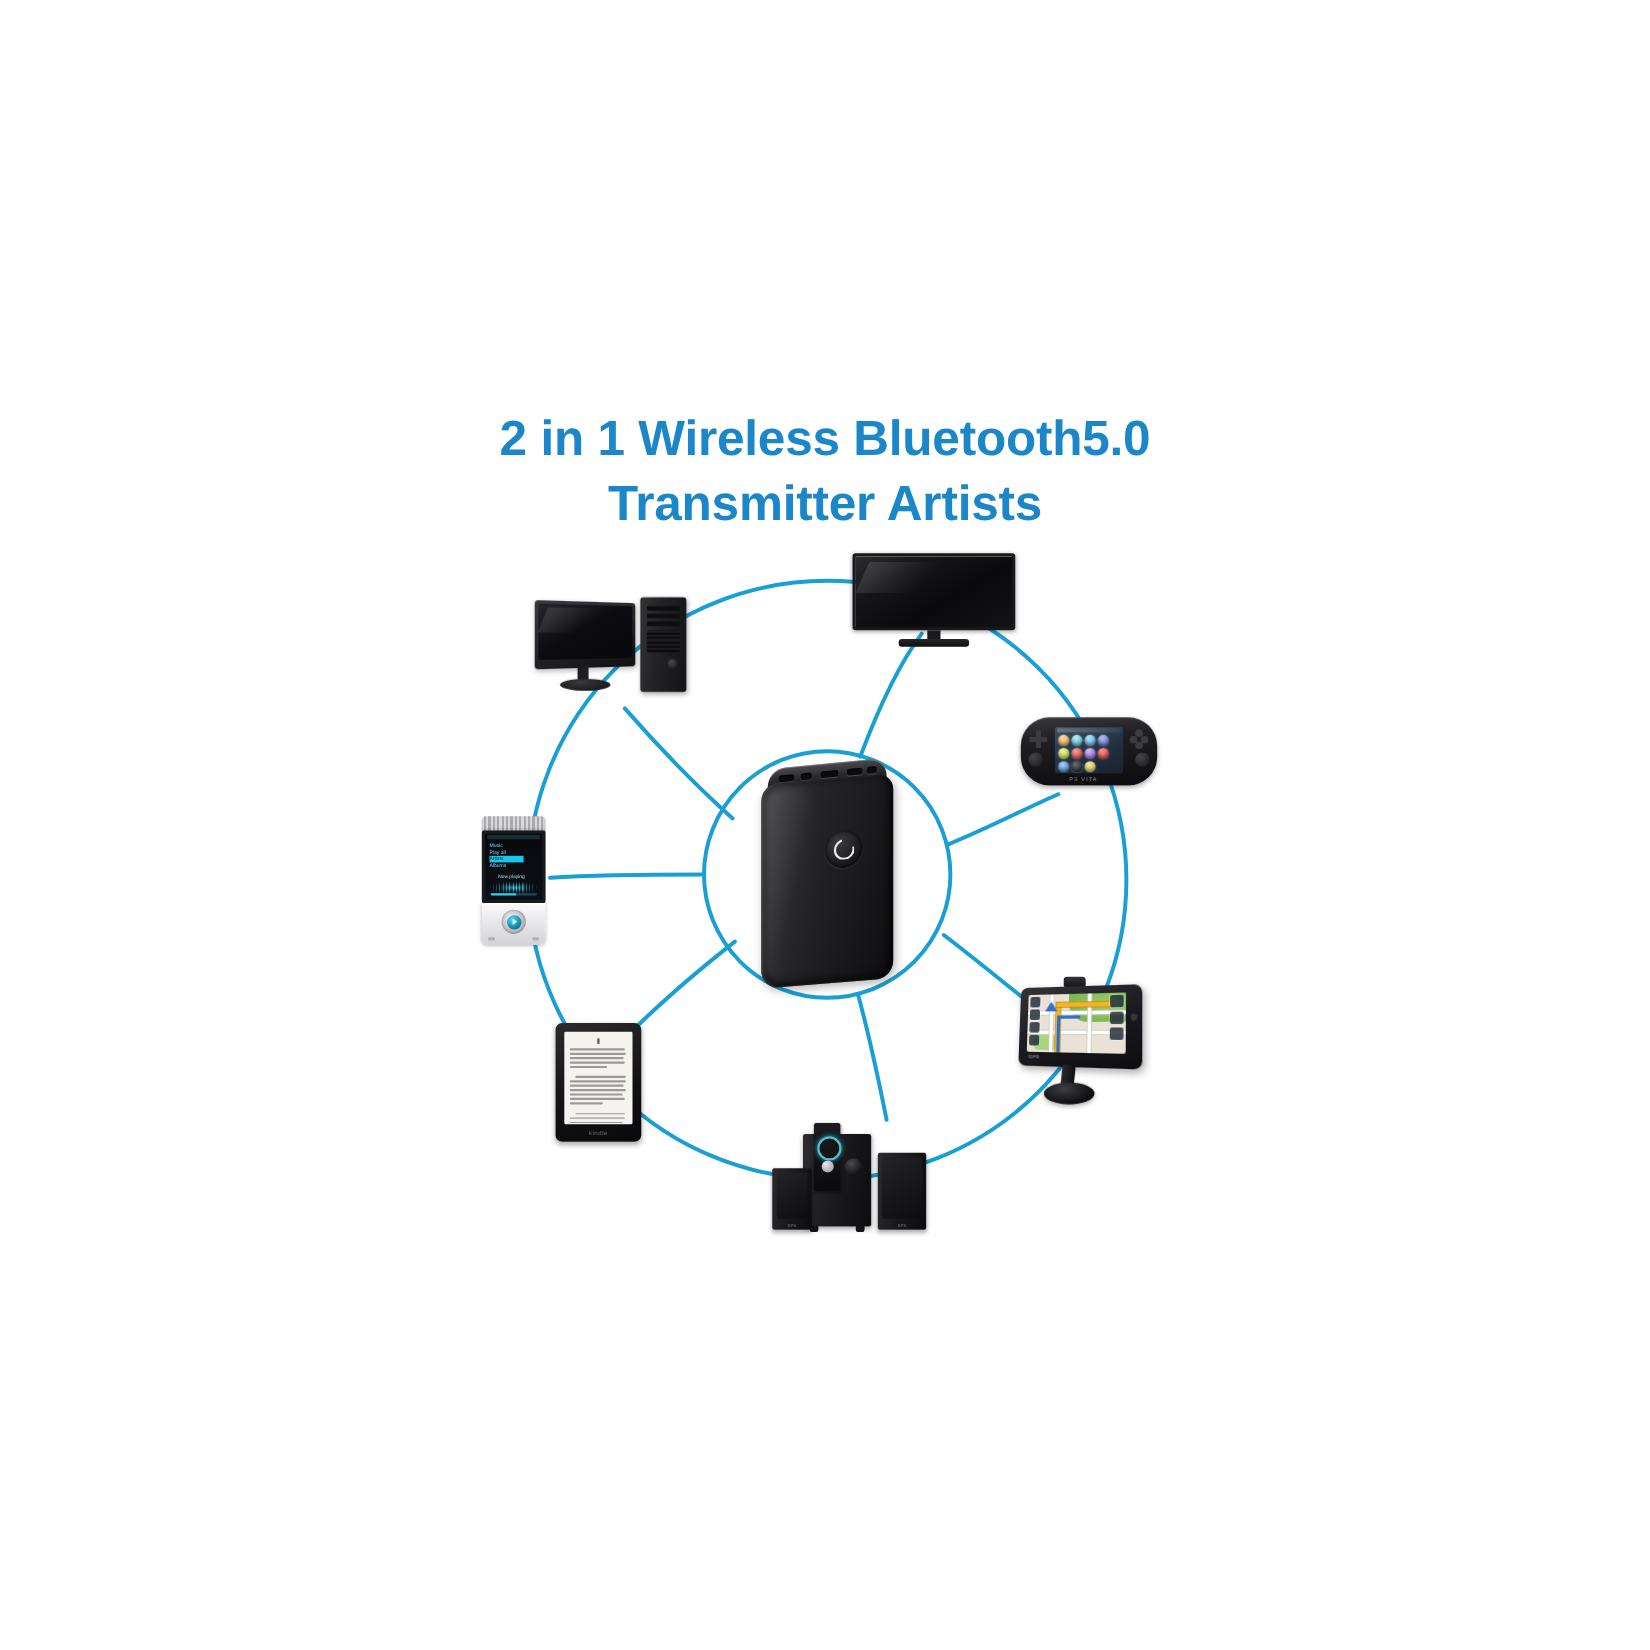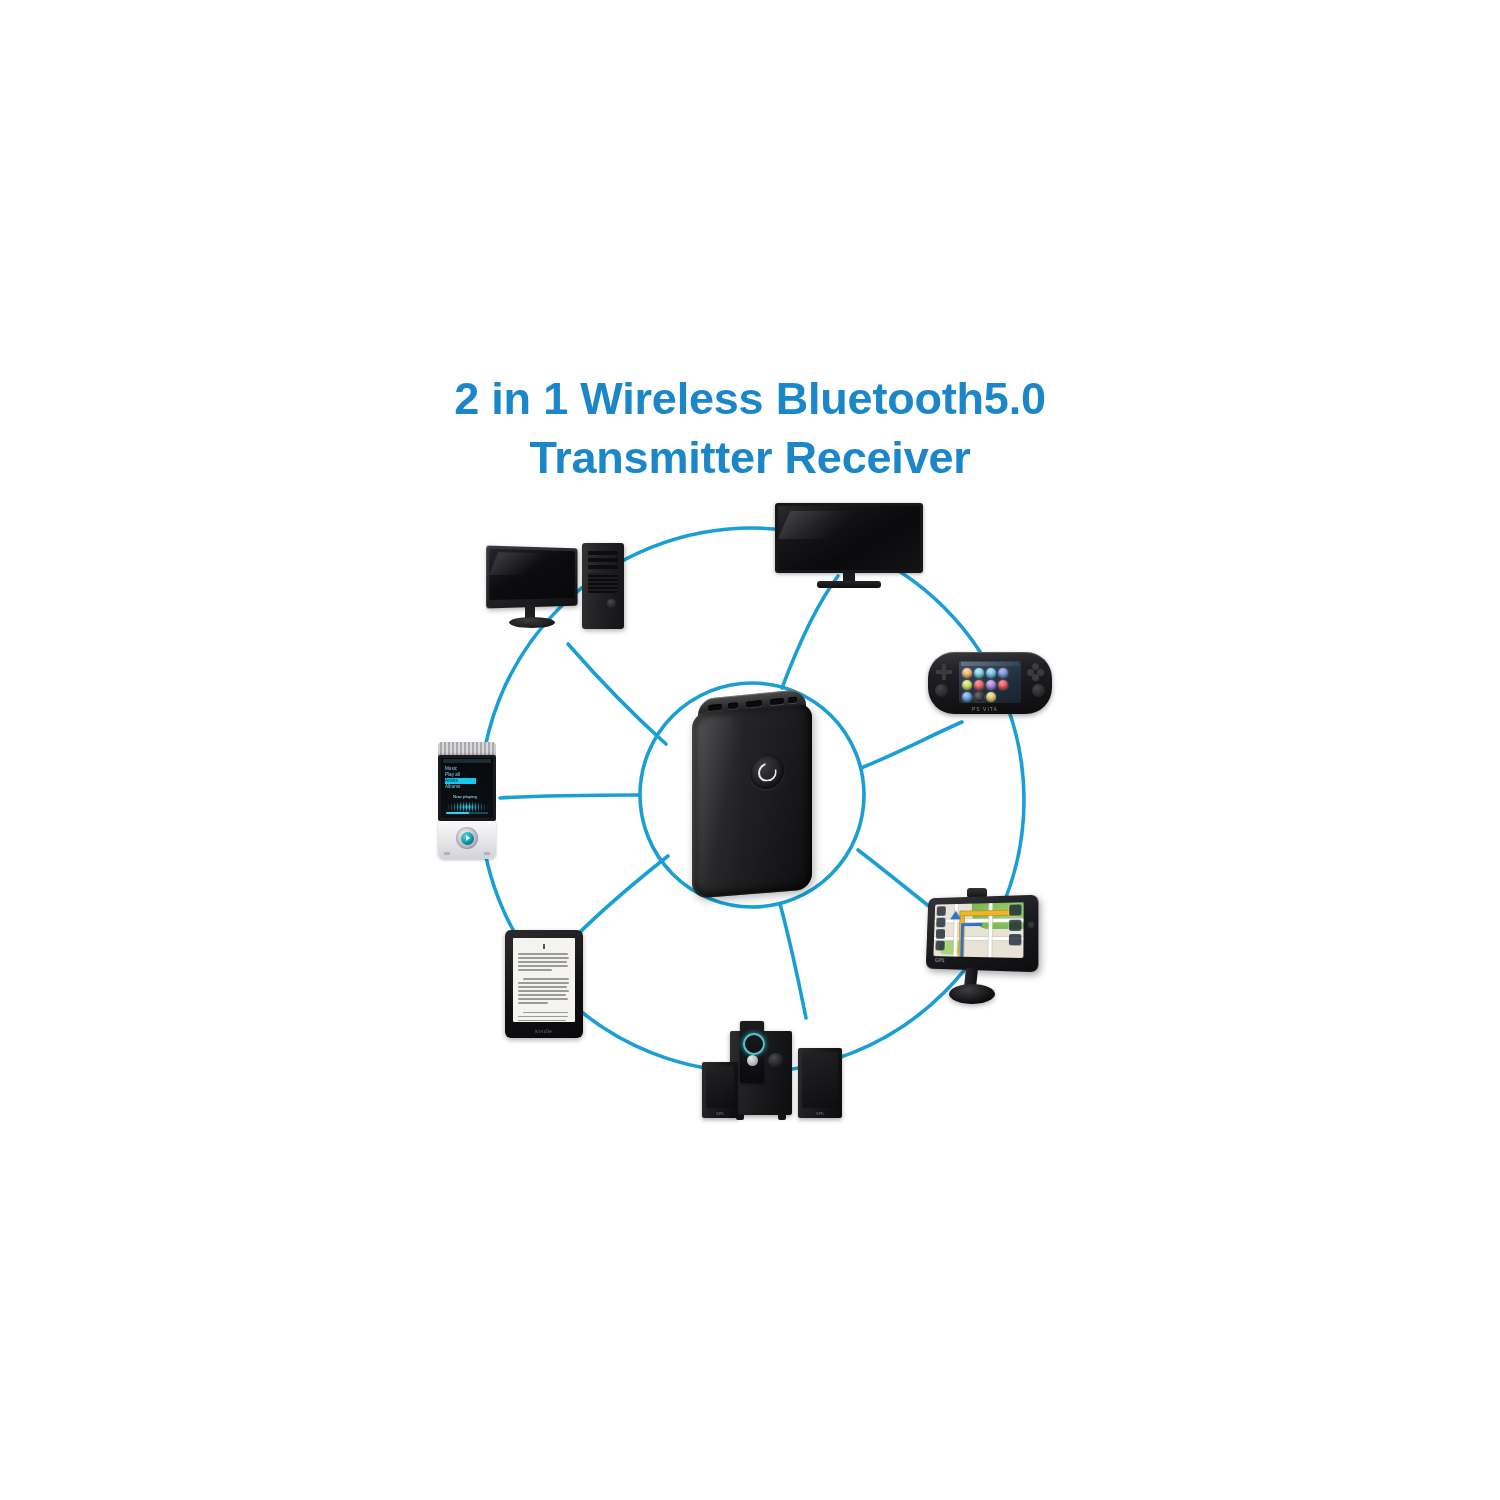--- a/index.html
+++ b/index.html
@@ -231,21 +231,21 @@
     background:radial-gradient(ellipse at 40% 28%,#3e3e43,#0b0b0d 72%);
     box-shadow:0 2px 5px rgba(0,0,0,.3);}
 </style>
 </head>
 <body>
 
 <div id="stage">
 
   <div id="title">
     <span class="ln">2 in 1 Wireless Bluetooth5.0</span>
-    <span class="ln">Transmitter Receiver</span>
+    <span class="ln">Transmitter Artists</span>
   </div>
 
   <svg id="netsvg" viewBox="0 0 1500 1500">
     <g fill="none" stroke="#1a9fd4" stroke-width="3.6" stroke-linecap="round">
 
       <circle cx="752" cy="800" r="272"></circle>
 
       <circle cx="752" cy="795" r="112"></circle>
 
       <path d="M 782 688 C 800 640 820 600 838 576"></path>

